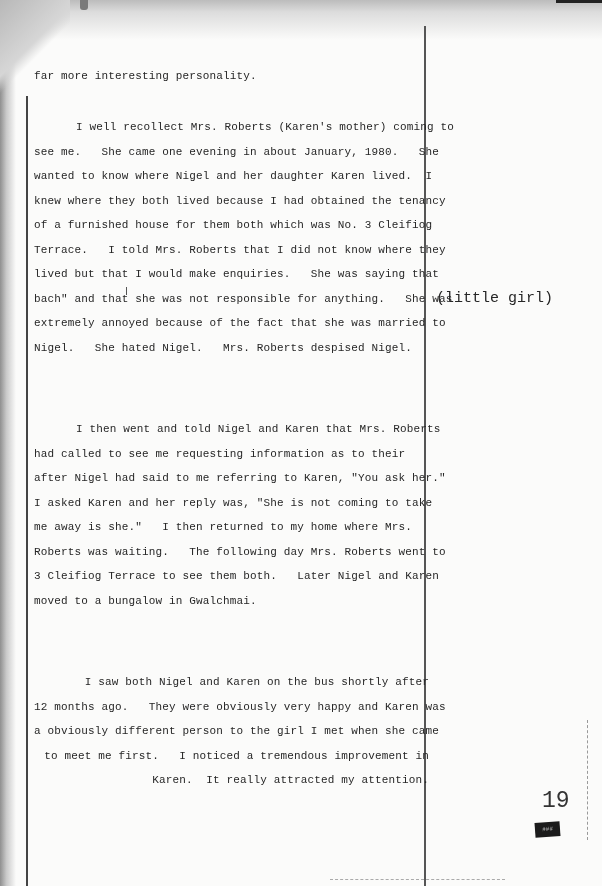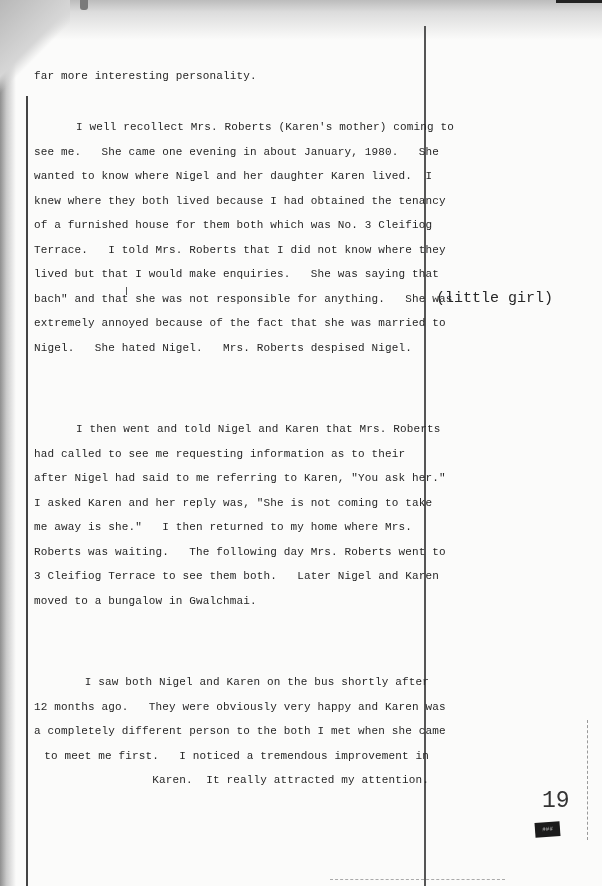--- a/index.html
+++ b/index.html
@@ -104,19 +104,19 @@
   <div class="line">I asked Karen and her reply was, "She is not coming to take</div>
   <div class="line">me away is she."   I then returned to my home where Mrs.</div>
   <div class="line">Roberts was waiting.   The following day Mrs. Roberts went to</div>
   <div class="line">3 Cleifiog Terrace to see them both.   Later Nigel and Karen</div>
   <div class="line">moved to a bungalow in Gwalchmai.</div>
 </div>
 
 <div class="text-block" style="top:670px;text-align:right;">
   <div class="line indent">I saw both Nigel and Karen on the bus shortly after</div>
   <div class="line">12 months ago.   They were obviously very happy and Karen was</div>
-  <div class="line">a completely different person to the both I met when she came</div>
+  <div class="line">a obviously different person to the girl I met when she came</div>
   <div class="line">to meet me first.   I noticed a tremendous improvement in</div>
   <div class="line">Karen.  It really attracted my attention.</div>
 </div>
 
 <div class="page-number">19</div>
 <div class="stamp">###</div>
 
 </body></html>

